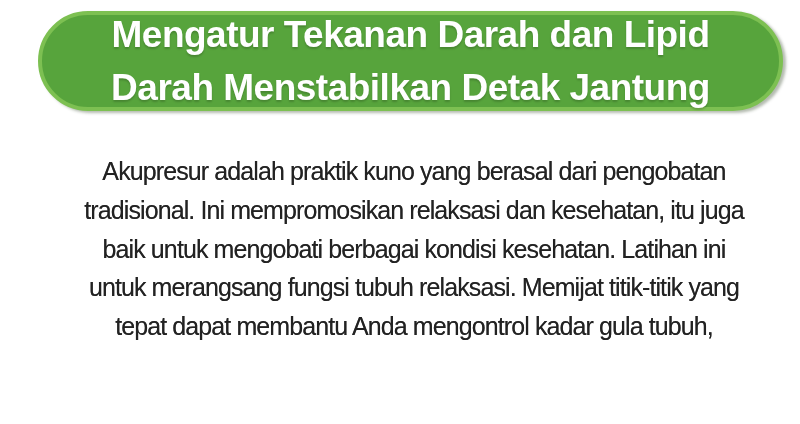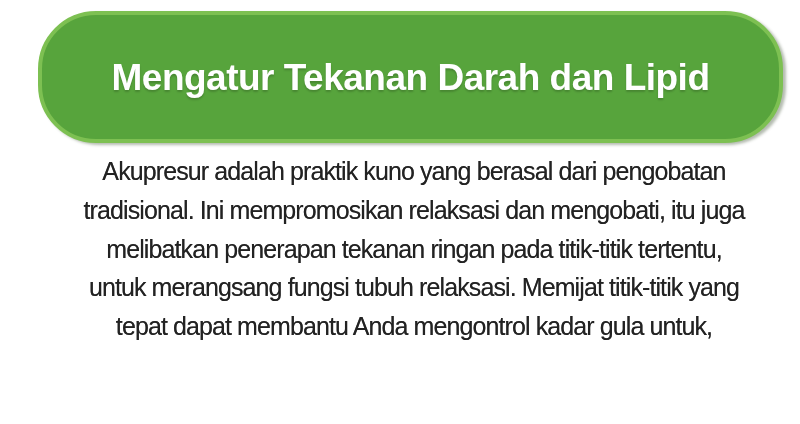--- a/index.html
+++ b/index.html
@@ -18,21 +18,21 @@
     position: relative;
     width: 800px;
     height: 424px;
     background: #ffffff;
   }
   .banner {
     position: absolute;
     left: 38px;
     top: 11px;
     width: 745px;
-    height: 132px;
+    height: 100px;
     box-sizing: border-box;
     background: var(--banner-bg, #57a43c);
     border: 4px solid var(--banner-border, #7dc052);
     border-radius: 58px;
     box-shadow: 3px 2px 3px rgba(40, 60, 30, 0.35);
     display: flex;
     flex-direction: column;
     align-items: center;
     justify-content: center;
   }
@@ -62,23 +62,24 @@
     margin-left: 28px;
   }
 </style>
 </head>
 <body>
 
 <div class="page">
 
   <div class="banner">
     <div class="banner-line">Mengatur Tekanan Darah dan Lipid</div>
+    <div class="banner-line">Darah Menstabilkan Detak Jantung</div>
   </div>
 
   <div class="body-text">
     <div class="body-line">Akupresur adalah praktik kuno yang berasal dari pengobatan</div>
-    <div class="body-line">tradisional. Ini mempromosikan relaksasi dan mengobati, itu juga</div>
-    <div class="body-line">melibatkan penerapan tekanan ringan pada titik-titik tertentu,</div>
+    <div class="body-line">tradisional. Ini mempromosikan relaksasi dan kesehatan, itu juga</div>
+    <div class="body-line">baik untuk mengobati berbagai kondisi kesehatan. Latihan ini</div>
     <div class="body-line">untuk merangsang fungsi tubuh relaksasi. Memijat titik-titik yang</div>
-    <div class="body-line">tepat dapat membantu Anda mengontrol kadar gula untuk,</div>
+    <div class="body-line">tepat dapat membantu Anda mengontrol kadar gula tubuh,</div>
   </div>
 
 </div>
 
 </body></html>

